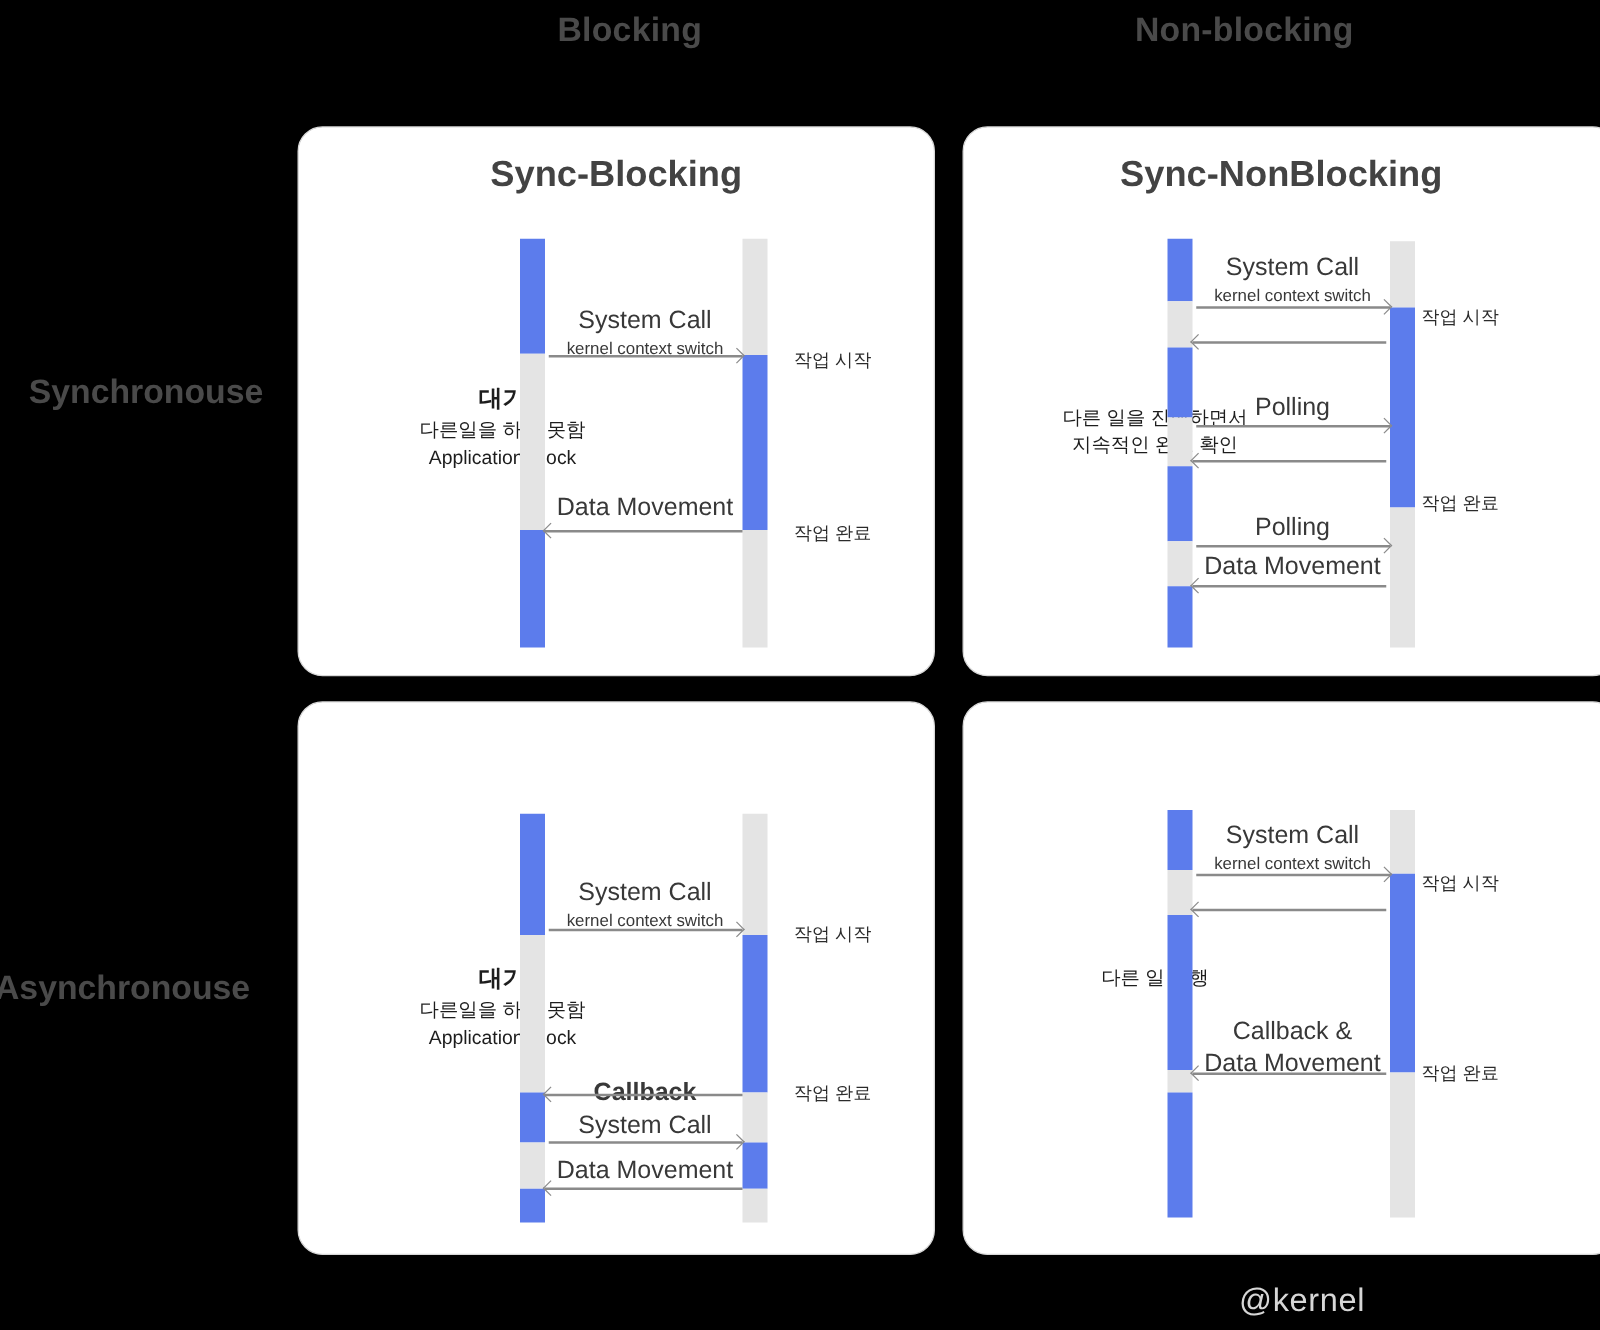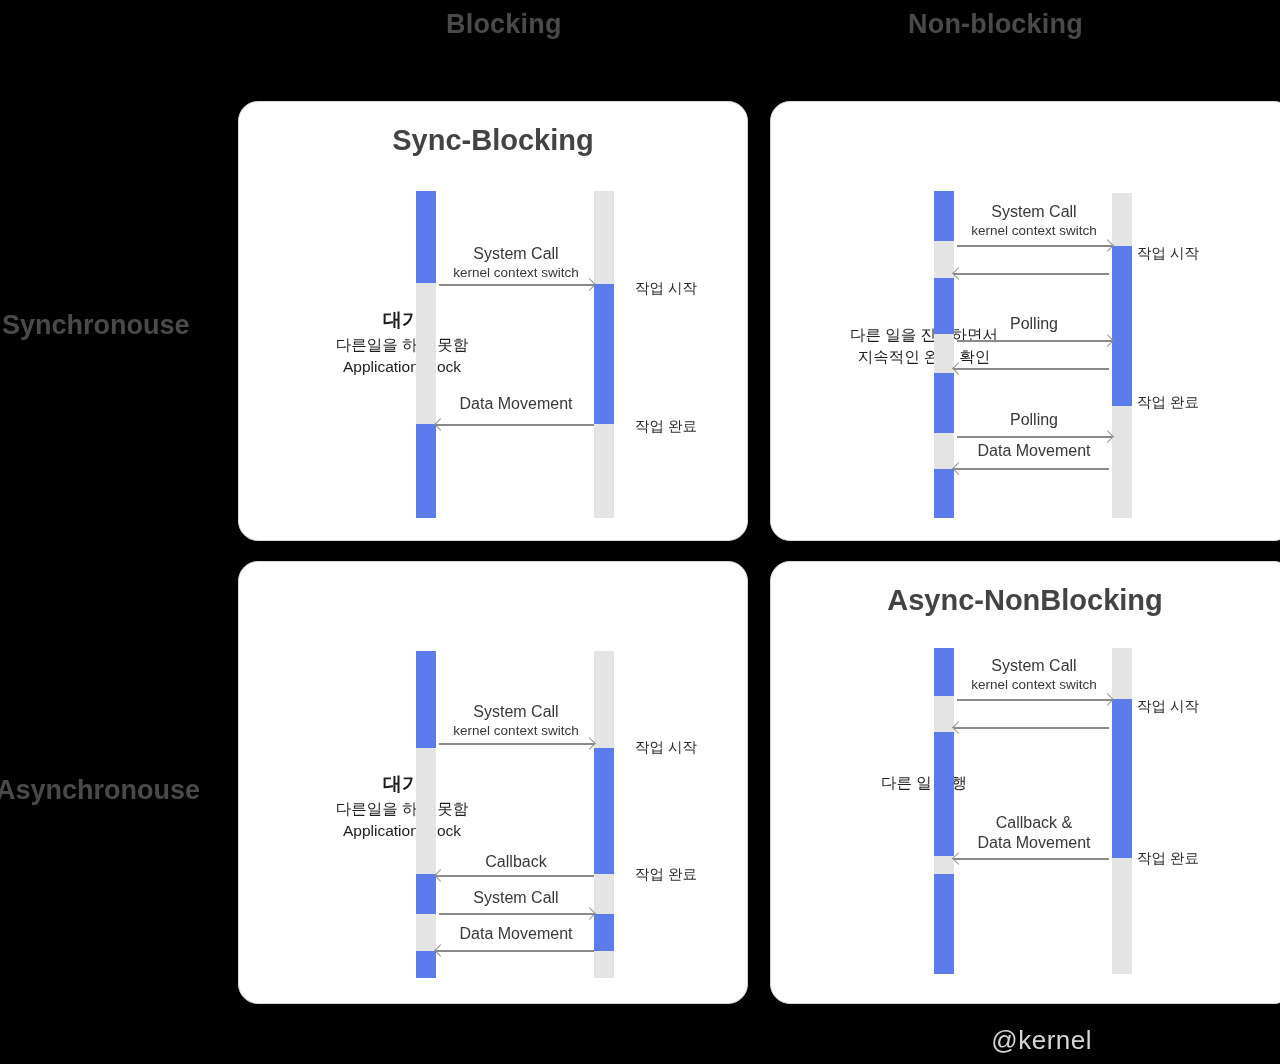--- a/index.html
+++ b/index.html
@@ -24,21 +24,21 @@
   #col-head-nonblocking { left: 908px; top: 9px; }
 
   
   .row-head {
     position: absolute;
     color: #4a4a4a;
     font-size: 27px;
     font-weight: bold;
     white-space: nowrap;
   }
-  #row-head-sync { left: 2px; top: 298px; margin-top: 12px; }
+  #row-head-sync { left: 23px; top: 298px; }
   #row-head-async { left: -4px; top: 775px; }
 
   
   .card {
     position: absolute;
     background: #ffffff;
     border: 1px solid #d8d8d8;
     border-radius: 20px;
   }
   #card-sync-blocking     { left: 238px;  top: 101px; width: 510px; height: 440px; }
@@ -85,21 +85,21 @@
   .arrow.left  .head { left: 0;  transform: rotate(-135deg); }
 
   
   .arrow-label {
     position: absolute;
     text-align: center;
     color: #383838;
     white-space: nowrap;
     line-height: 1.28;
   }
-  .arrow-label .l1 { font-size: 16px; display: block; }
+  .arrow-label .l1 { font-size: 20px; display: block; }
   .arrow-label .l2 { font-size: 13.5px; display: block; }
 
   
   .side-note {
     position: absolute;
     text-align: center;
     color: #1d1d1d;
     line-height: 1.42;
   }
   .side-note .big  { display: block; font-size: 19px; font-weight: bold; }
@@ -172,20 +172,21 @@
     <div class="arrow left" style="left:197px; top:322px; width:158px;">
       <div class="shaft"></div>
       <div class="head"></div>
     </div>
 
     <div class="status-label" style="left:396px; top:177px;">작업 시작</div>
     <div class="status-label" style="left:396px; top:315px;">작업 완료</div>
   </div>
 
   <div class="card" id="card-sync-nonblocking">
+    <div class="card-title">Sync-NonBlocking</div>
 
     <div class="side-note" style="left:8px; top:222px; width:290px;">
       <span class="mid">다른 일을 진행하면서</span>
       <span class="en">지속적인 완료 확인</span>
     </div>
 
     <div class="bar" style="left:163px; top:0;">
       <div class="seg blue" style="top:89px;  height:50px;"></div>
       <div class="seg gray" style="top:139px; height:37px;"></div>
       <div class="seg blue" style="top:176px; height:56px;"></div>
@@ -274,21 +275,21 @@
 
     <div class="arrow-label" style="left:197px; top:140px; width:160px;">
       <span class="l1">System Call</span>
       <span class="l2">kernel context switch</span>
     </div>
     <div class="arrow right" style="left:200px; top:181px; width:155px;">
       <div class="shaft"></div>
       <div class="head"></div>
     </div>
 
-    <div class="arrow-label" style="left:197px; top:290px; width:160px;">
+    <div class="arrow-label" style="left:197px; top:300px; width:160px;font-weight:bold;">
       <span class="l1">Callback</span>
     </div>
     <div class="arrow left" style="left:197px; top:313px; width:158px;">
       <div class="shaft"></div>
       <div class="head"></div>
     </div>
 
     <div class="arrow-label" style="left:197px; top:326px; width:160px;">
       <span class="l1">System Call</span>
     </div>
@@ -303,21 +304,20 @@
     <div class="arrow left" style="left:197px; top:388px; width:158px;">
       <div class="shaft"></div>
       <div class="head"></div>
     </div>
 
     <div class="status-label" style="left:396px; top:176px;">작업 시작</div>
     <div class="status-label" style="left:396px; top:303px;">작업 완료</div>
   </div>
 
   <div class="card" id="card-async-nonblocking">
-    <div class="card-title">Async-NonBlocking</div>
 
     <div class="side-note" style="left:8px; top:210px; width:290px;">
       <span class="mid">다른 일 진행</span>
     </div>
 
     <div class="bar" style="left:163px; top:0;">
       <div class="seg blue" style="top:86px;  height:48px;"></div>
       <div class="seg gray" style="top:134px; height:36px;"></div>
       <div class="seg blue" style="top:170px; height:124px;"></div>
       <div class="seg gray" style="top:294px; height:18px;"></div>

